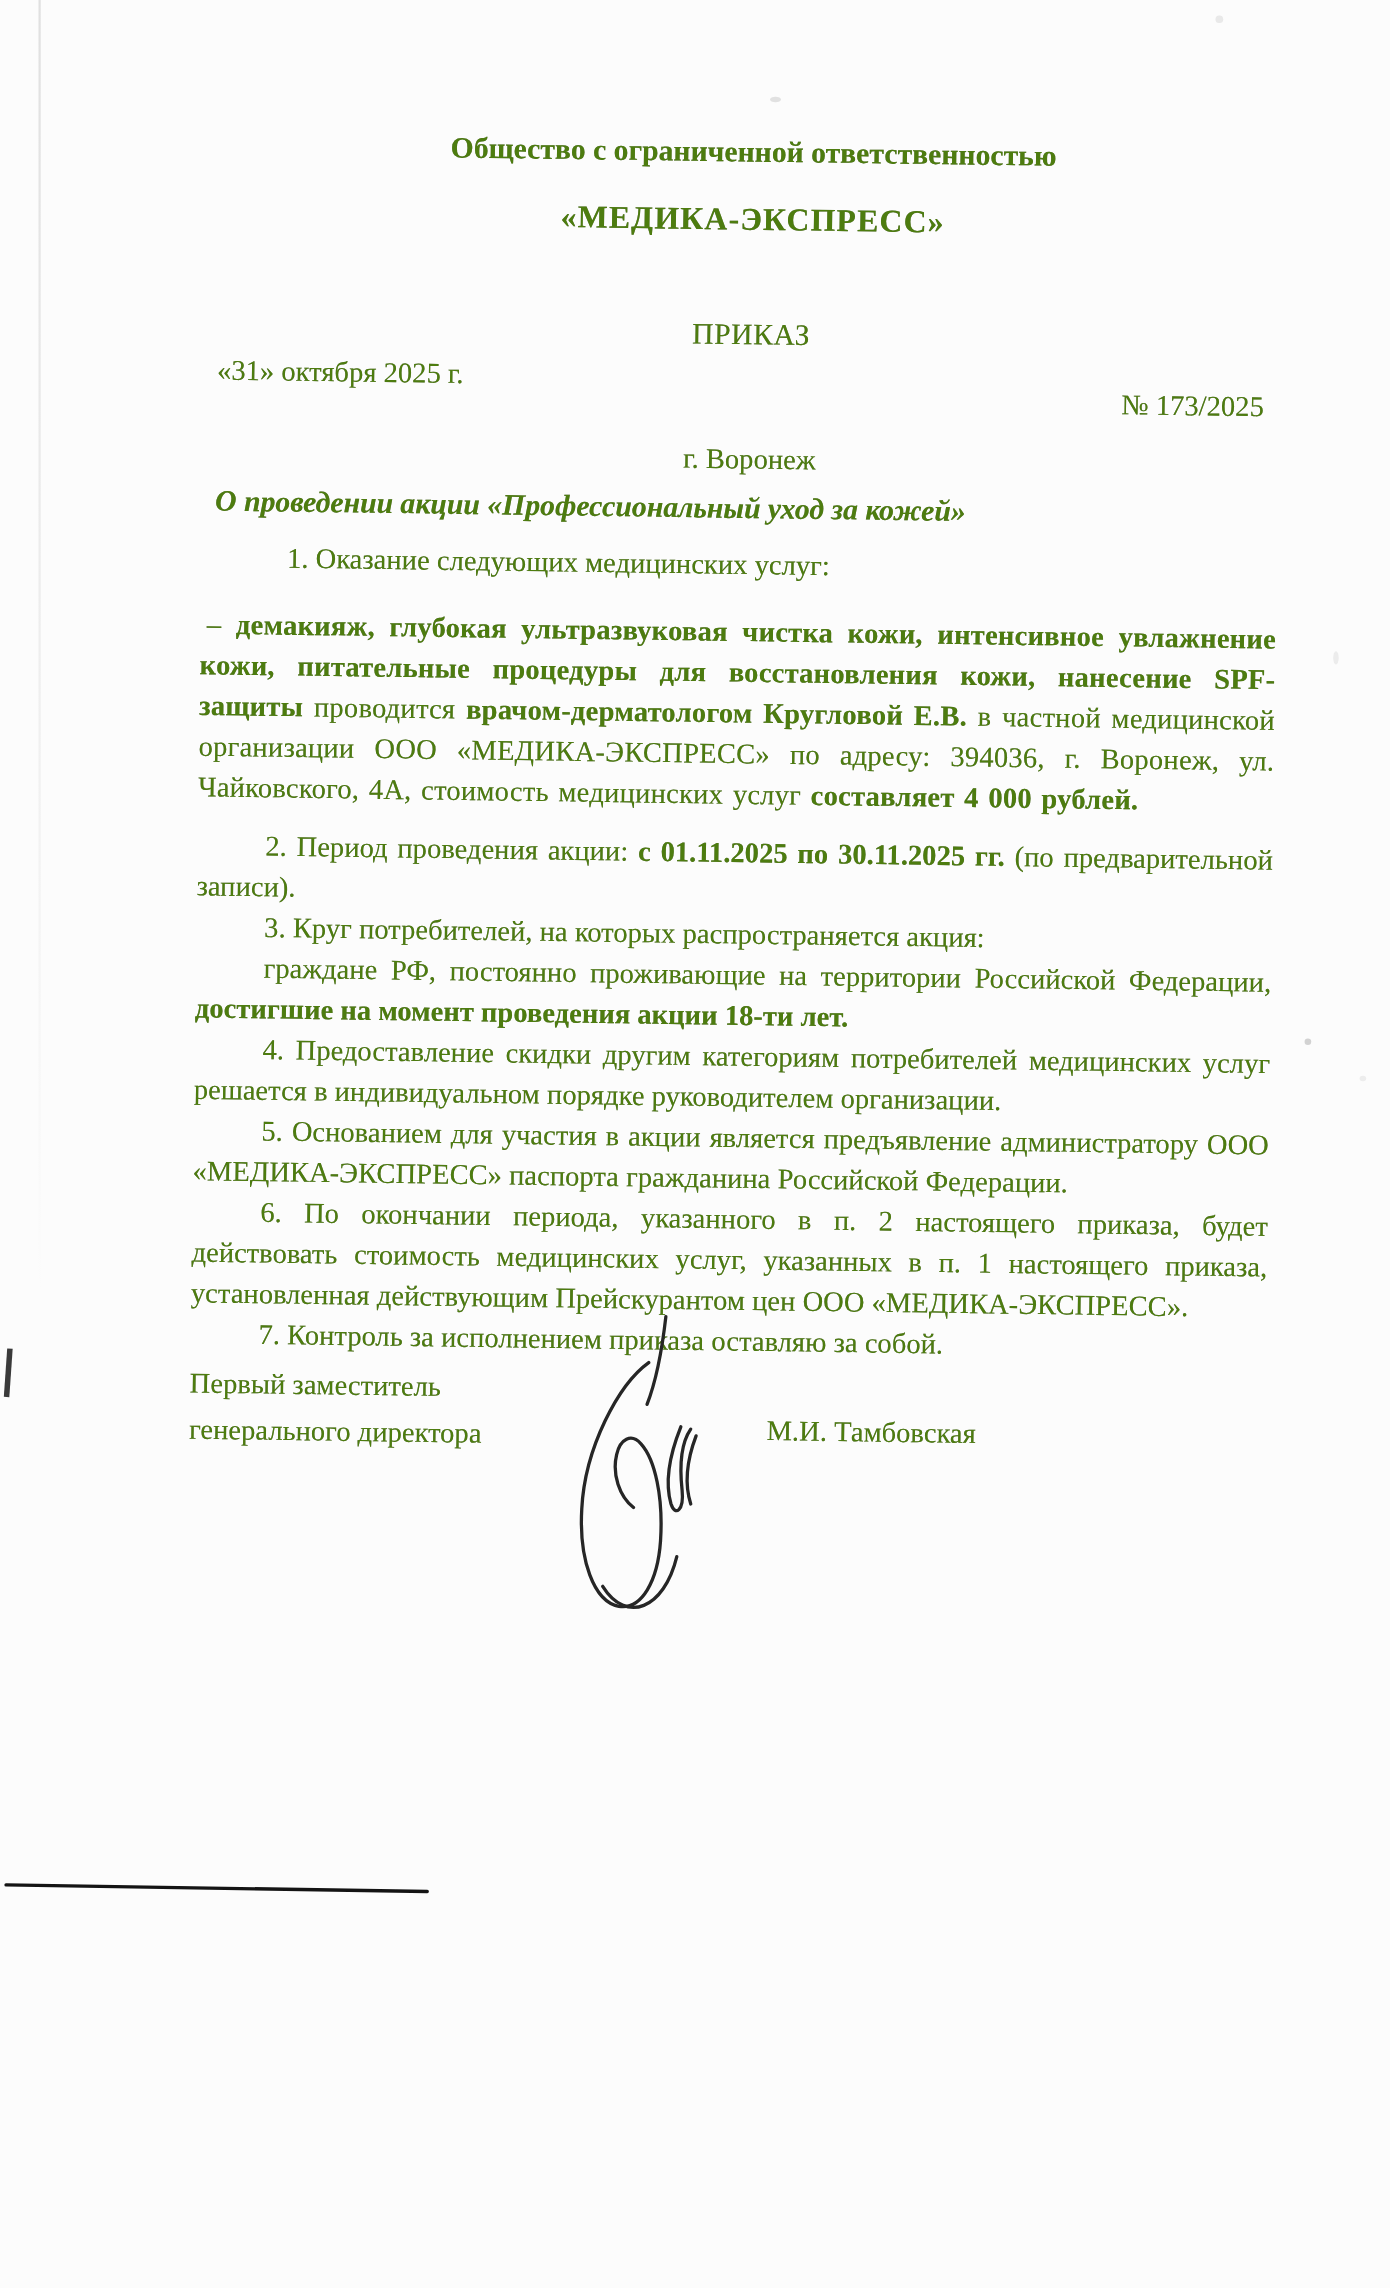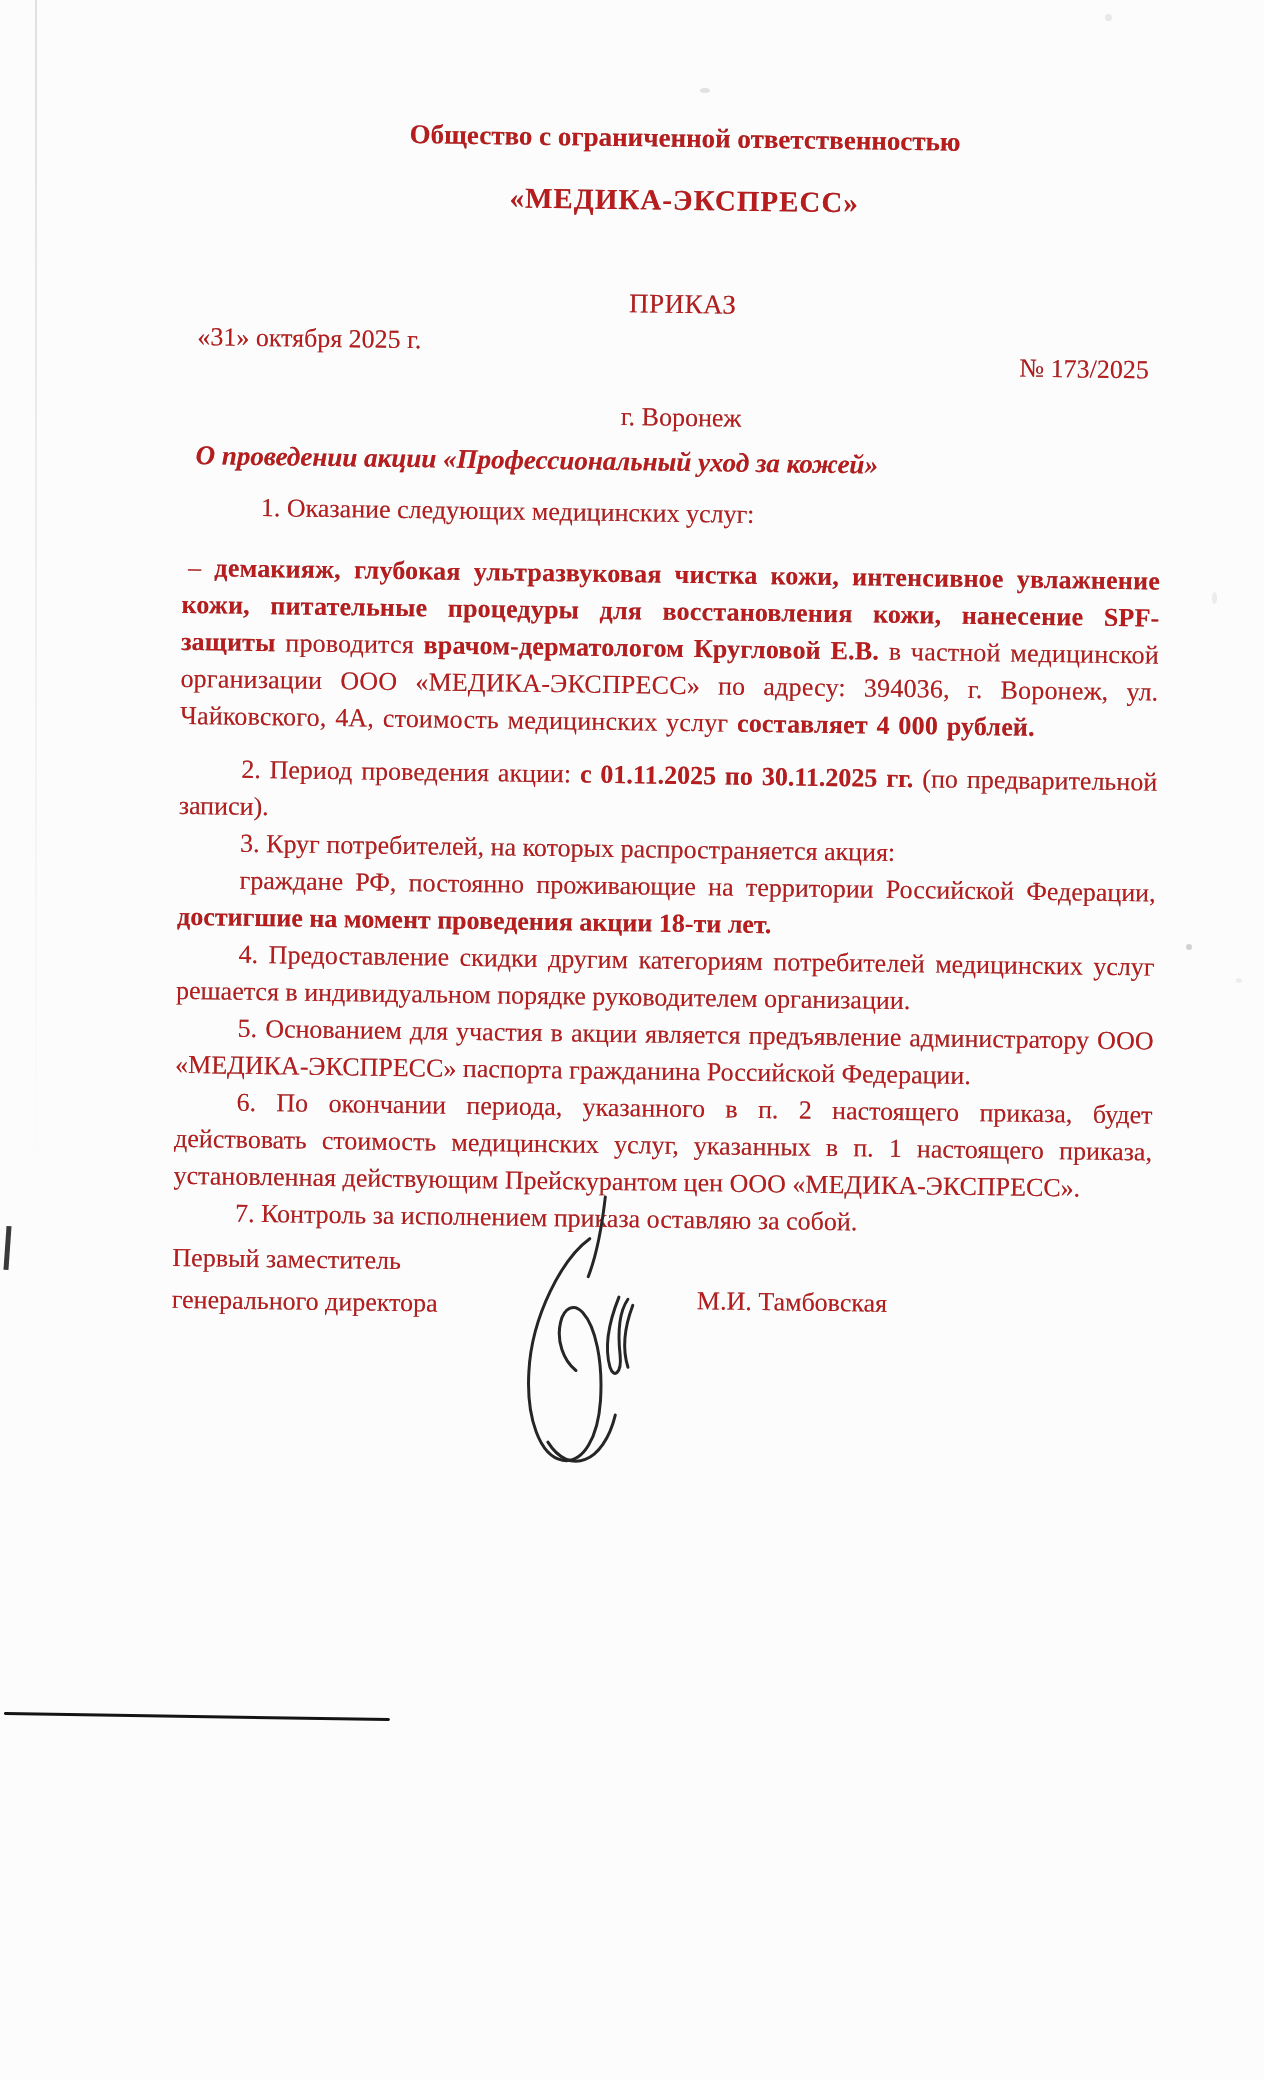--- a/index.html
+++ b/index.html
@@ -1,18 +1,18 @@
 <!DOCTYPE html>
 <html lang="ru"><head>
 <meta charset="utf-8">
 <style>
   html,body{margin:0;padding:0;background:#ffffff;}
   .page{
     position:relative;width:1264px;height:2080px;overflow:hidden;
-    background:#fcfcfc;color:#b91c1c;
+    background:#fcfcfc;color:#4d7c0f;
     font-family:"Liberation Serif","DejaVu Serif",serif;
     text-shadow:0 0 0.4px rgba(25,25,25,0.45);
   }
   .doc{position:absolute;left:190px;top:0;width:978px;transform:rotate(0.8deg);transform-origin:0 0;}
   .org1{margin:112px 0 0;padding-left:16px;text-align:center;font-weight:bold;font-size:27px;line-height:38px;}
   .org2{margin:24px 0 0;padding-left:16px;text-align:center;font-weight:bold;font-size:29px;line-height:38px;letter-spacing:1px;}
   .title{margin:66px 0 0;padding-left:16px;text-align:center;font-size:27px;line-height:38px;letter-spacing:0.5px;}
   .date-row{position:relative;height:58px;margin-top:2px;font-size:26px;line-height:38px;}
   .date{position:absolute;left:12px;top:0;}
   .num{position:absolute;right:14px;top:20px;}

